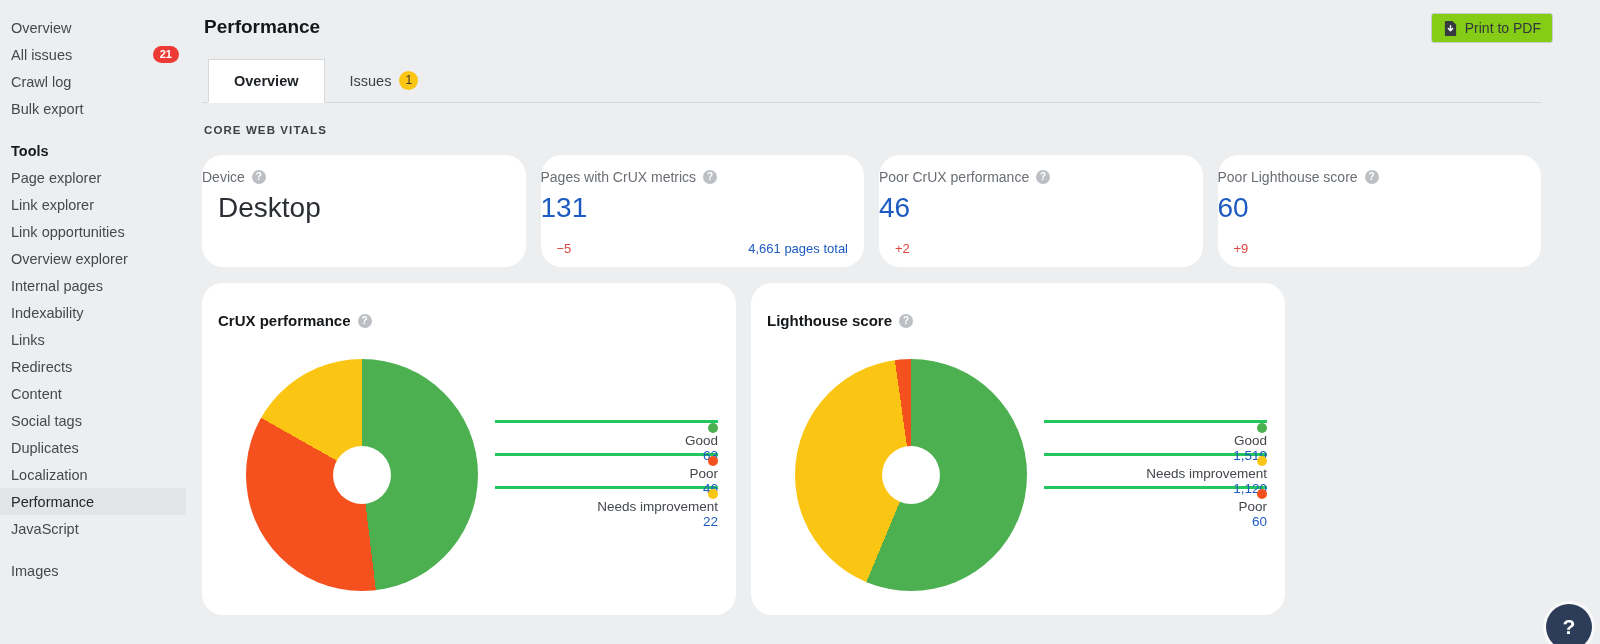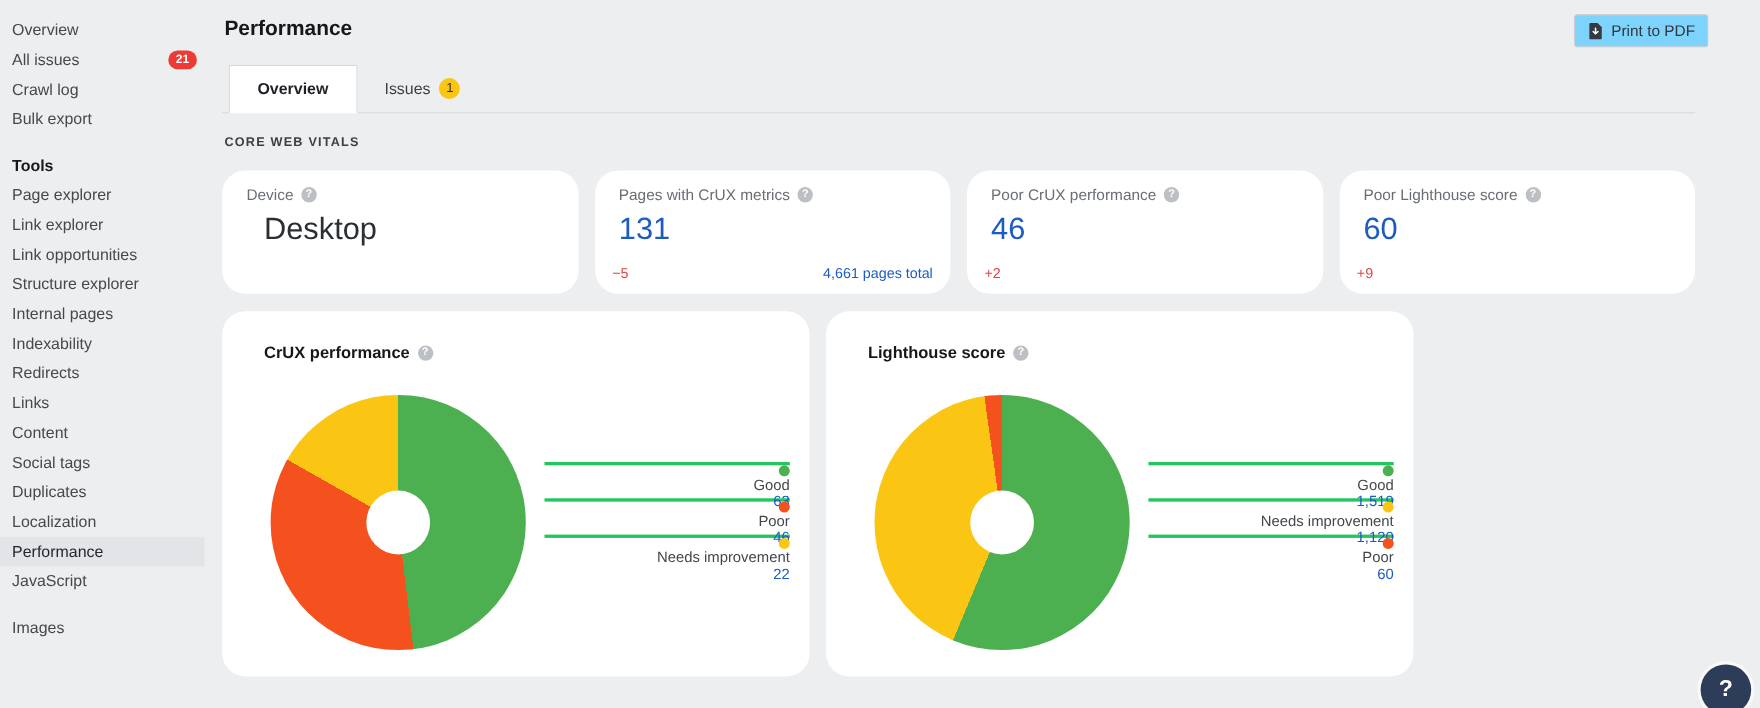--- a/index.html
+++ b/index.html
@@ -26,21 +26,21 @@
     background:#ee3a34; color:#fff;
     font-size:11px; font-weight:bold; line-height:17px;
     padding:0 7px; border-radius:9px;
   }
 
   
   .page-title { position:absolute; left:204px; top:16px; font-size:19px; font-weight:bold; color:#15181b; }
   .print-btn {
     position:absolute; top:13px; right:47px; height:30px;
     display:flex; align-items:center; gap:7px;
-    background:#7dd3fc; border:1px solid #c8cbcf; border-radius:3px;
+    background:#84cc16; border:1px solid #c8cbcf; border-radius:3px;
     padding:0 11px; font-size:14px; color:#33373c; cursor:pointer;
   }
   .tabbar {
     position:absolute; left:202px; right:59px; top:59px; height:44px;
     display:flex; align-items:stretch; padding-left:6px;
     border-bottom:1px solid #d6d9db;
   }
   .tab {
     display:flex; align-items:center; gap:8px;
     padding:0 25px; font-size:14.5px; color:#3a3f45; cursor:pointer;
@@ -58,21 +58,21 @@
   .section-label {
     position:absolute; left:204px; top:124px;
     font-size:11.5px; font-weight:bold; letter-spacing:1.1px; color:#3c4045;
   }
 
   
   .cards1 {
     position:absolute; left:202px; top:155px; width:1339px; height:112px;
     display:grid; grid-template-columns:repeat(4,1fr); gap:15px;
   }
-  .card { position:relative; background:#fff; padding:14px 22px;border-radius:21px; }
+  .card { position:relative; background:#fff; padding:14px 0;border-radius:21px; }
   .stat-label { display:flex; align-items:center; font-size:14px; color:#696e74; }
   .stat-value { margin-top:7px; font-size:28px; color:#1d5bc2; cursor:pointer; }
   .stat-value.plain { color:#2b2f34; cursor:default;margin-left:16px; }
   .stat-bottom {
     position:absolute; left:16px; right:16px; bottom:11px;
     display:flex; justify-content:space-between; font-size:13px;
   }
   .delta { color:#de4640; }
   .note { color:#1d5bc2; cursor:pointer; }
 
@@ -128,26 +128,26 @@
     <span>All issues</span>
     <span class="badge-red">21</span>
   </div>
   <div class="side-item">Crawl log</div>
   <div class="side-item">Bulk export</div>
 
   <div class="side-item header">Tools</div>
   <div class="side-item">Page explorer</div>
   <div class="side-item">Link explorer</div>
   <div class="side-item">Link opportunities</div>
-  <div class="side-item">Structure explorer</div>
+  <div class="side-item">Overview explorer</div>
 
   <div class="side-item">Internal pages</div>
   <div class="side-item">Indexability</div>
+  <div class="side-item">Links</div>
   <div class="side-item">Redirects</div>
-  <div class="side-item">Links</div>
   <div class="side-item">Content</div>
   <div class="side-item">Social tags</div>
   <div class="side-item">Duplicates</div>
   <div class="side-item">Localization</div>
   <div class="side-item selected">Performance</div>
 
   <div class="side-item">JavaScript</div>
   <div class="side-item group-gap">Images</div>
 </nav>
 

